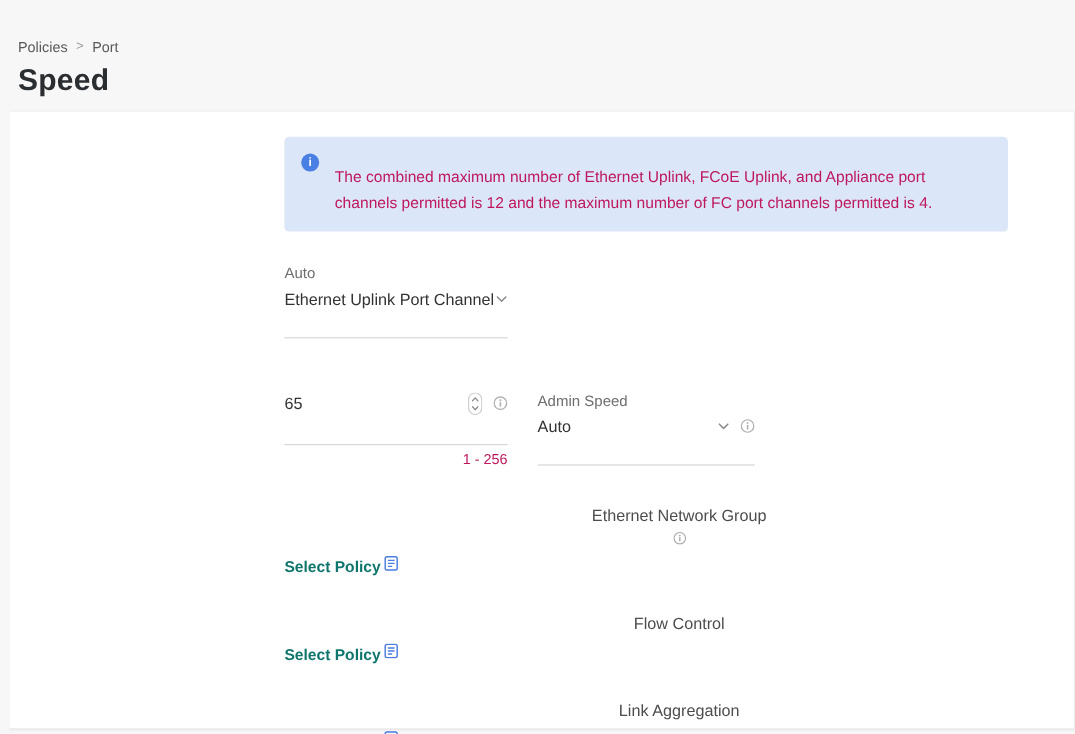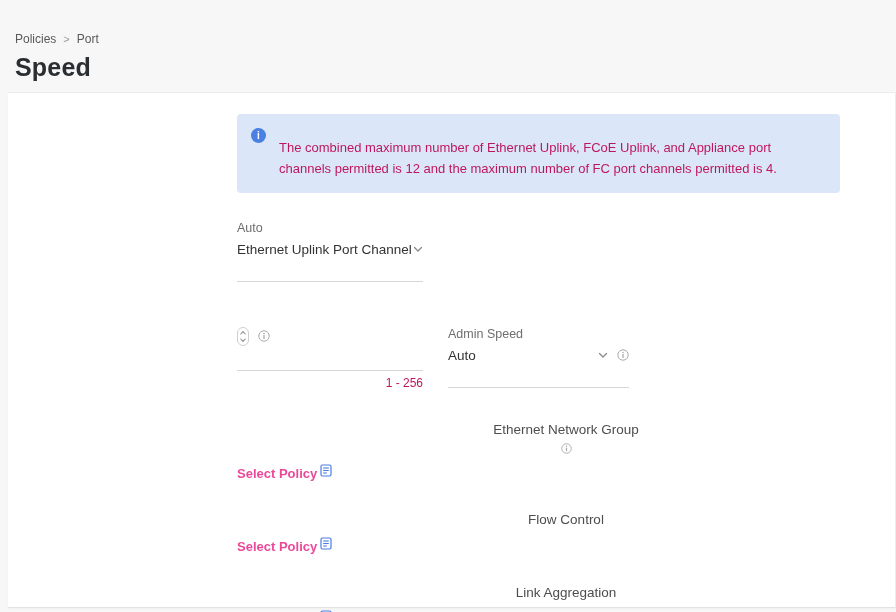--- a/index.html
+++ b/index.html
@@ -70,21 +70,21 @@
   .fields-grid { margin-top:45px; display:flex; gap:25px; }
   .fld-pcid { width:186px; }
   .fld-speed { width:181px; }
   .helper { margin-top:5px; text-align:right; font-size:12px; color:#be185d; }
   
   .policy-sections { margin-top:32px; }
   .policy-section { margin-bottom:30px; }
   .section-label { font-size:13.5px; color:#4d4d4d; display:flex; align-items:center; gap:6px; margin-bottom:10px;flex-direction:column; }
   .select-policy {
     display:inline-flex; align-items:flex-start; gap:3px;
-    font-size:13px; font-weight:700; color:#ec4899;
+    font-size:13px; font-weight:700; color:#0f766e;
     cursor:pointer; text-decoration:none;
   }
   .select-policy svg { margin-top:-2px; }
   
   .ic { display:inline-flex; align-items:center; }
 </style>
 </head>
 <body>
 
 <div class="page-header">
@@ -113,20 +113,23 @@
               <path d="M1.5 1.5 L5 5 L8.5 1.5" fill="none" stroke="#8b8b8b" stroke-width="1.3" stroke-linecap="round"></path>
             </svg>
         </span>
       </div>
     </div>
 
     <div class="fields-grid">
 
       <div class="fld-pcid">
         <div class="field-row">
+          <span class="field-value">
+            <input type="text" value="65" style="">
+          </span>
           <span class="icon-gap">
             <span class="ic">
               <svg width="12" height="19" viewBox="0 0 12 19">
                 <rect x="0.5" y="0.5" width="11" height="18" rx="5.5" fill="none" stroke="#cfcfcf"></rect>
                 <path d="M3.8 7 L6 4.6 L8.2 7" fill="none" stroke="#8f8f8f" stroke-width="1.1" stroke-linecap="round"></path>
                 <path d="M3.8 12 L6 14.4 L8.2 12" fill="none" stroke="#8f8f8f" stroke-width="1.1" stroke-linecap="round"></path>
               </svg>
             </span>
             <span class="ic">
               <svg width="12" height="12" viewBox="0 0 12 12">

